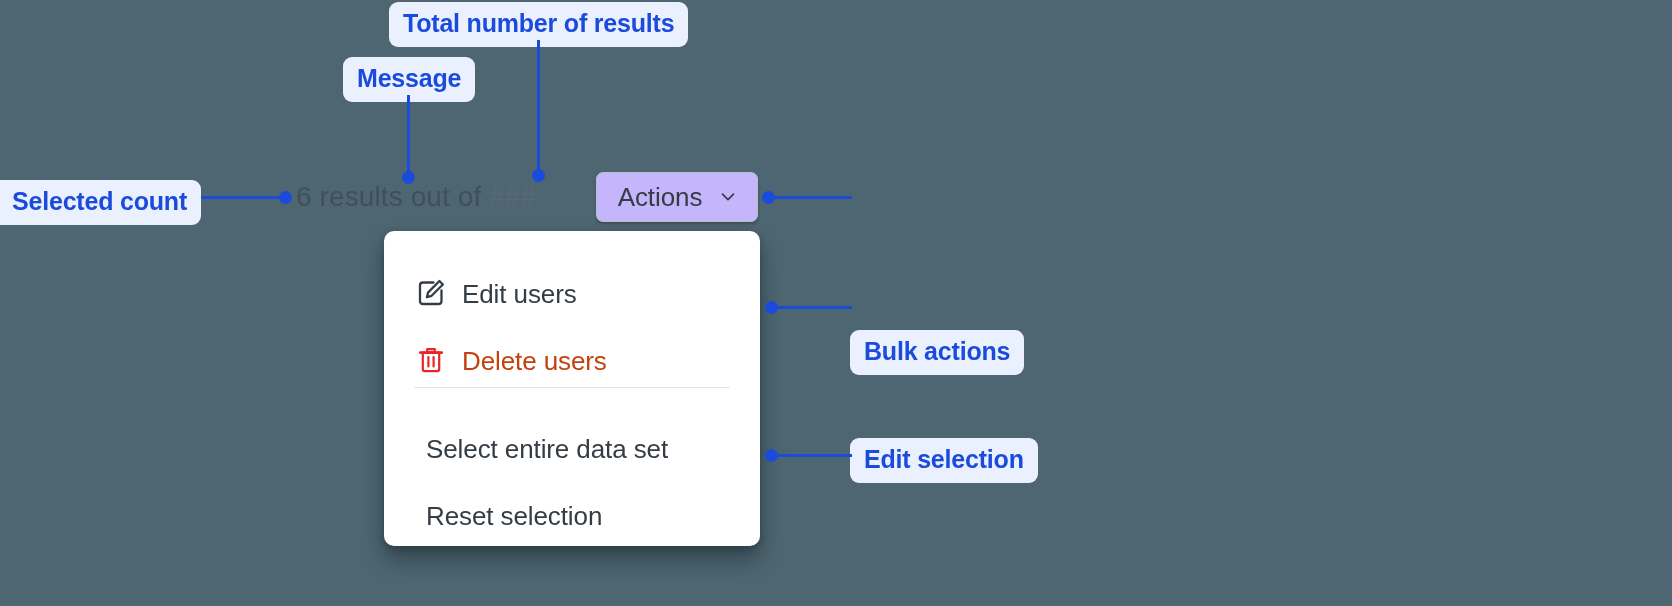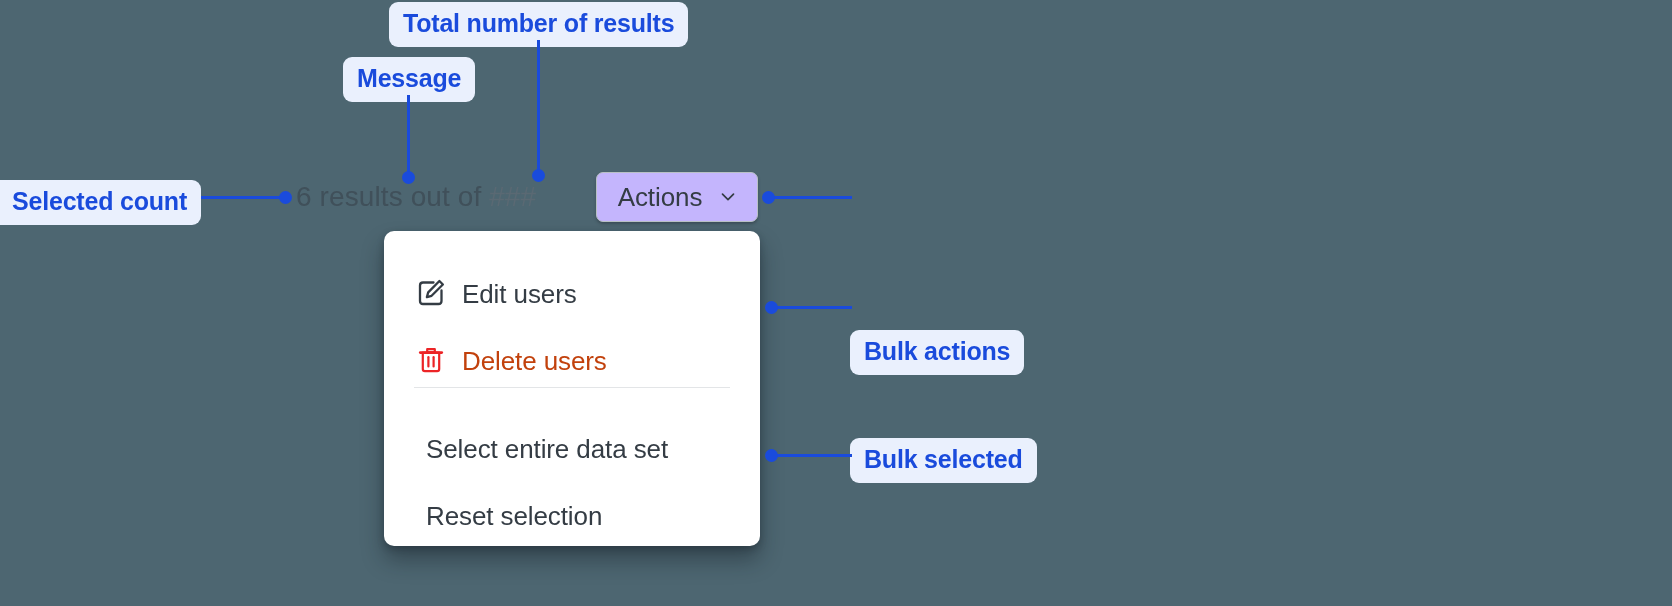--- a/index.html
+++ b/index.html
@@ -220,17 +220,17 @@
   <div class="conn-h" style="left:201px; top:196px; width:85px;"></div>
   <div class="dot" style="left:279px; top:191px;"></div>
 
   <div class="conn-h" style="left:768px; top:196px; width:84px;"></div>
   <div class="dot" style="left:762px; top:191px;"></div>
 
   <div class="anno" style="left:850px; top:290px;margin-top:40px;">Bulk actions</div>
   <div class="conn-h" style="left:772px; top:306px; width:80px;"></div>
   <div class="dot" style="left:765px; top:301px;"></div>
 
-  <div class="anno" style="left:850px; top:438px;">Bulk selected</div>
+  <div class="anno" style="left:850px; top:438px;">Edit selection</div>
   <div class="conn-h" style="left:772px; top:454px; width:80px;"></div>
   <div class="dot" style="left:765px; top:449px;"></div>
 
 </div>
 
 </body></html>

